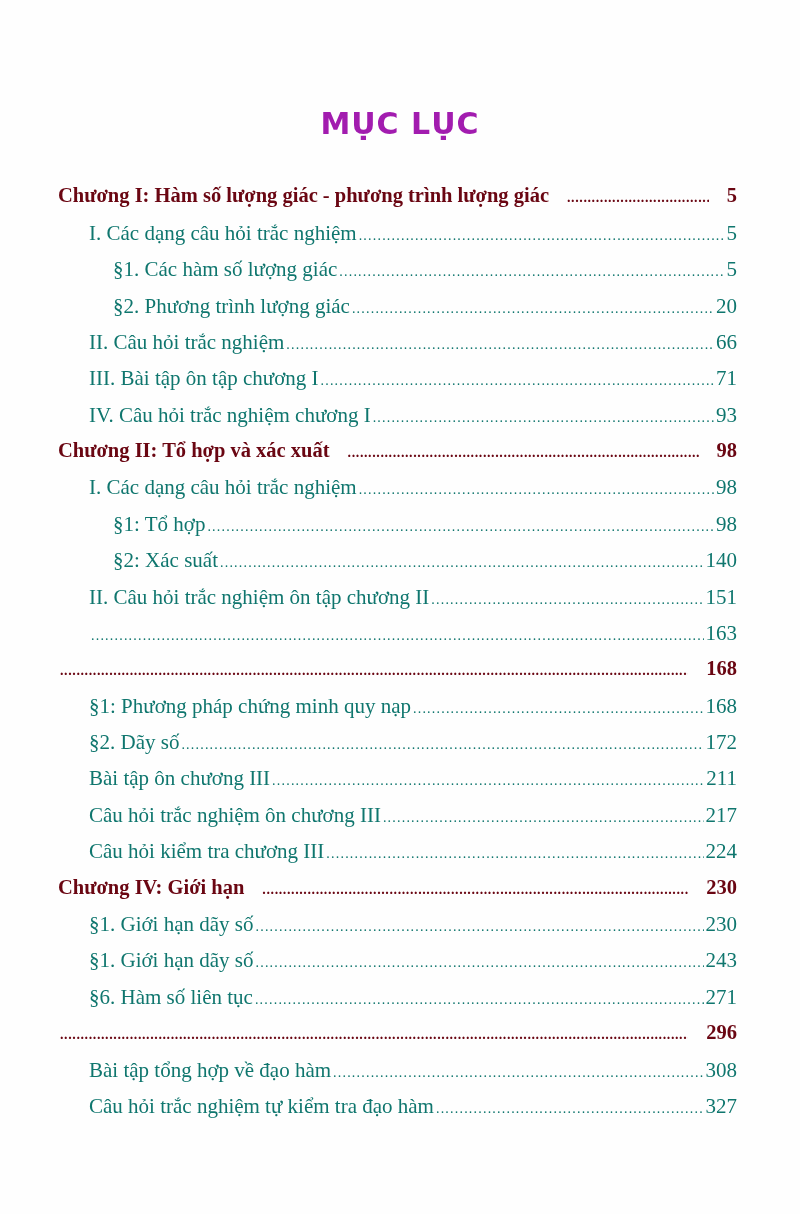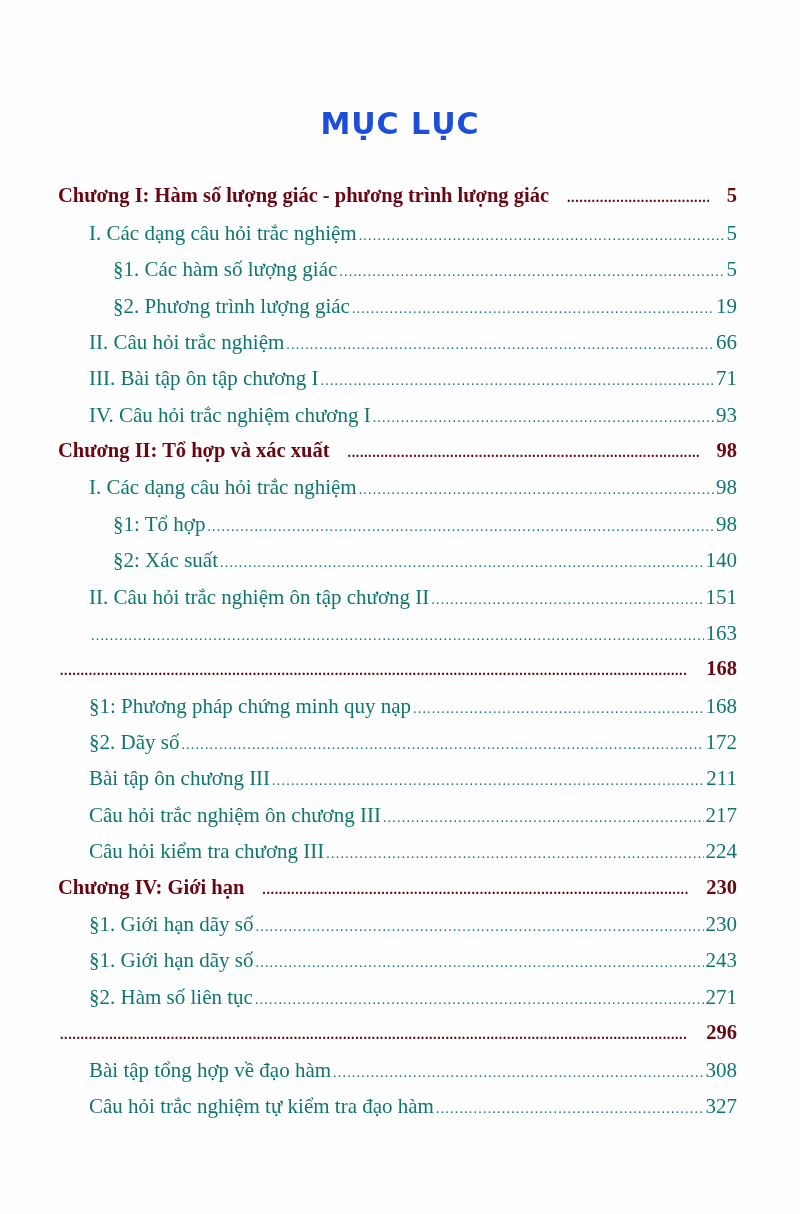--- a/index.html
+++ b/index.html
@@ -1,21 +1,21 @@
 <!DOCTYPE html>
 <html><head>
 <meta charset="utf-8">
 <style>
   html, body { margin: 0; padding: 0; background: #ffffff; }
   body { width: 800px; height: 1214px; position: relative; overflow: hidden; }
   .page { position: absolute; left: 0; top: 0; width: 800px; height: 1214px; background: #fefefe; }
   .title {
     position: absolute; left: 0; width: 800px; top: 106px; text-align: center;
     font-family: "DejaVu Sans", sans-serif; font-weight: bold; font-size: 30px;
-    color: #1d4ed8; letter-spacing: 1px;
+    color: #a21caf; letter-spacing: 1px;
   }
   .toc { position: absolute; left: 0; top: 184px; width: 800px; }
   .row {
     position: absolute; height: 30px; display: flex; align-items: baseline;
     font-family: "Liberation Serif", serif; font-size: 21px; color: #0f766e;
     right: 63px; white-space: nowrap;
   }
   .row.chapter { font-weight: bold; font-size: 20.5px; color: #6a0612; gap: 16px; }
   .row .label { flex: 0 0 auto; }
   .row .dots {
@@ -49,21 +49,21 @@
         <span class="page-num">5</span>
       </div>
     <div class="row lvl2" style="top:73px">
         <span class="label">§1. Các hàm số lượng giác</span>
         <span class="dots"></span>
         <span class="page-num">5</span>
       </div>
     <div class="row lvl2" style="top:110px">
         <span class="label">§2. Phương trình lượng giác</span>
         <span class="dots"></span>
-        <span class="page-num">19</span>
+        <span class="page-num">20</span>
       </div>
     <div class="row lvl1" style="top:146px">
         <span class="label">II. Câu hỏi trắc nghiệm</span>
         <span class="dots"></span>
         <span class="page-num">66</span>
       </div>
     <div class="row lvl1" style="top:182px">
         <span class="label">III. Bài tập ôn tập chương I</span>
         <span class="dots"></span>
         <span class="page-num">71</span>
@@ -140,21 +140,21 @@
         <span class="label">§1. Giới hạn dãy số</span>
         <span class="dots"></span>
         <span class="page-num">230</span>
       </div>
     <div class="row lvl1" style="top:764px">
         <span class="label">§1. Giới hạn dãy số</span>
         <span class="dots"></span>
         <span class="page-num">243</span>
       </div>
     <div class="row lvl1" style="top:801px">
-        <span class="label">§2. Hàm số liên tục</span>
+        <span class="label">§6. Hàm số liên tục</span>
         <span class="dots"></span>
         <span class="page-num">271</span>
       </div>
     <div class="row chapter lvl0" style="top:837px">
         <span class="dots"></span>
         <span class="page-num">296</span>
       </div>
     <div class="row lvl1" style="top:874px">
         <span class="label">Bài tập tổng hợp về đạo hàm</span>
         <span class="dots"></span>

